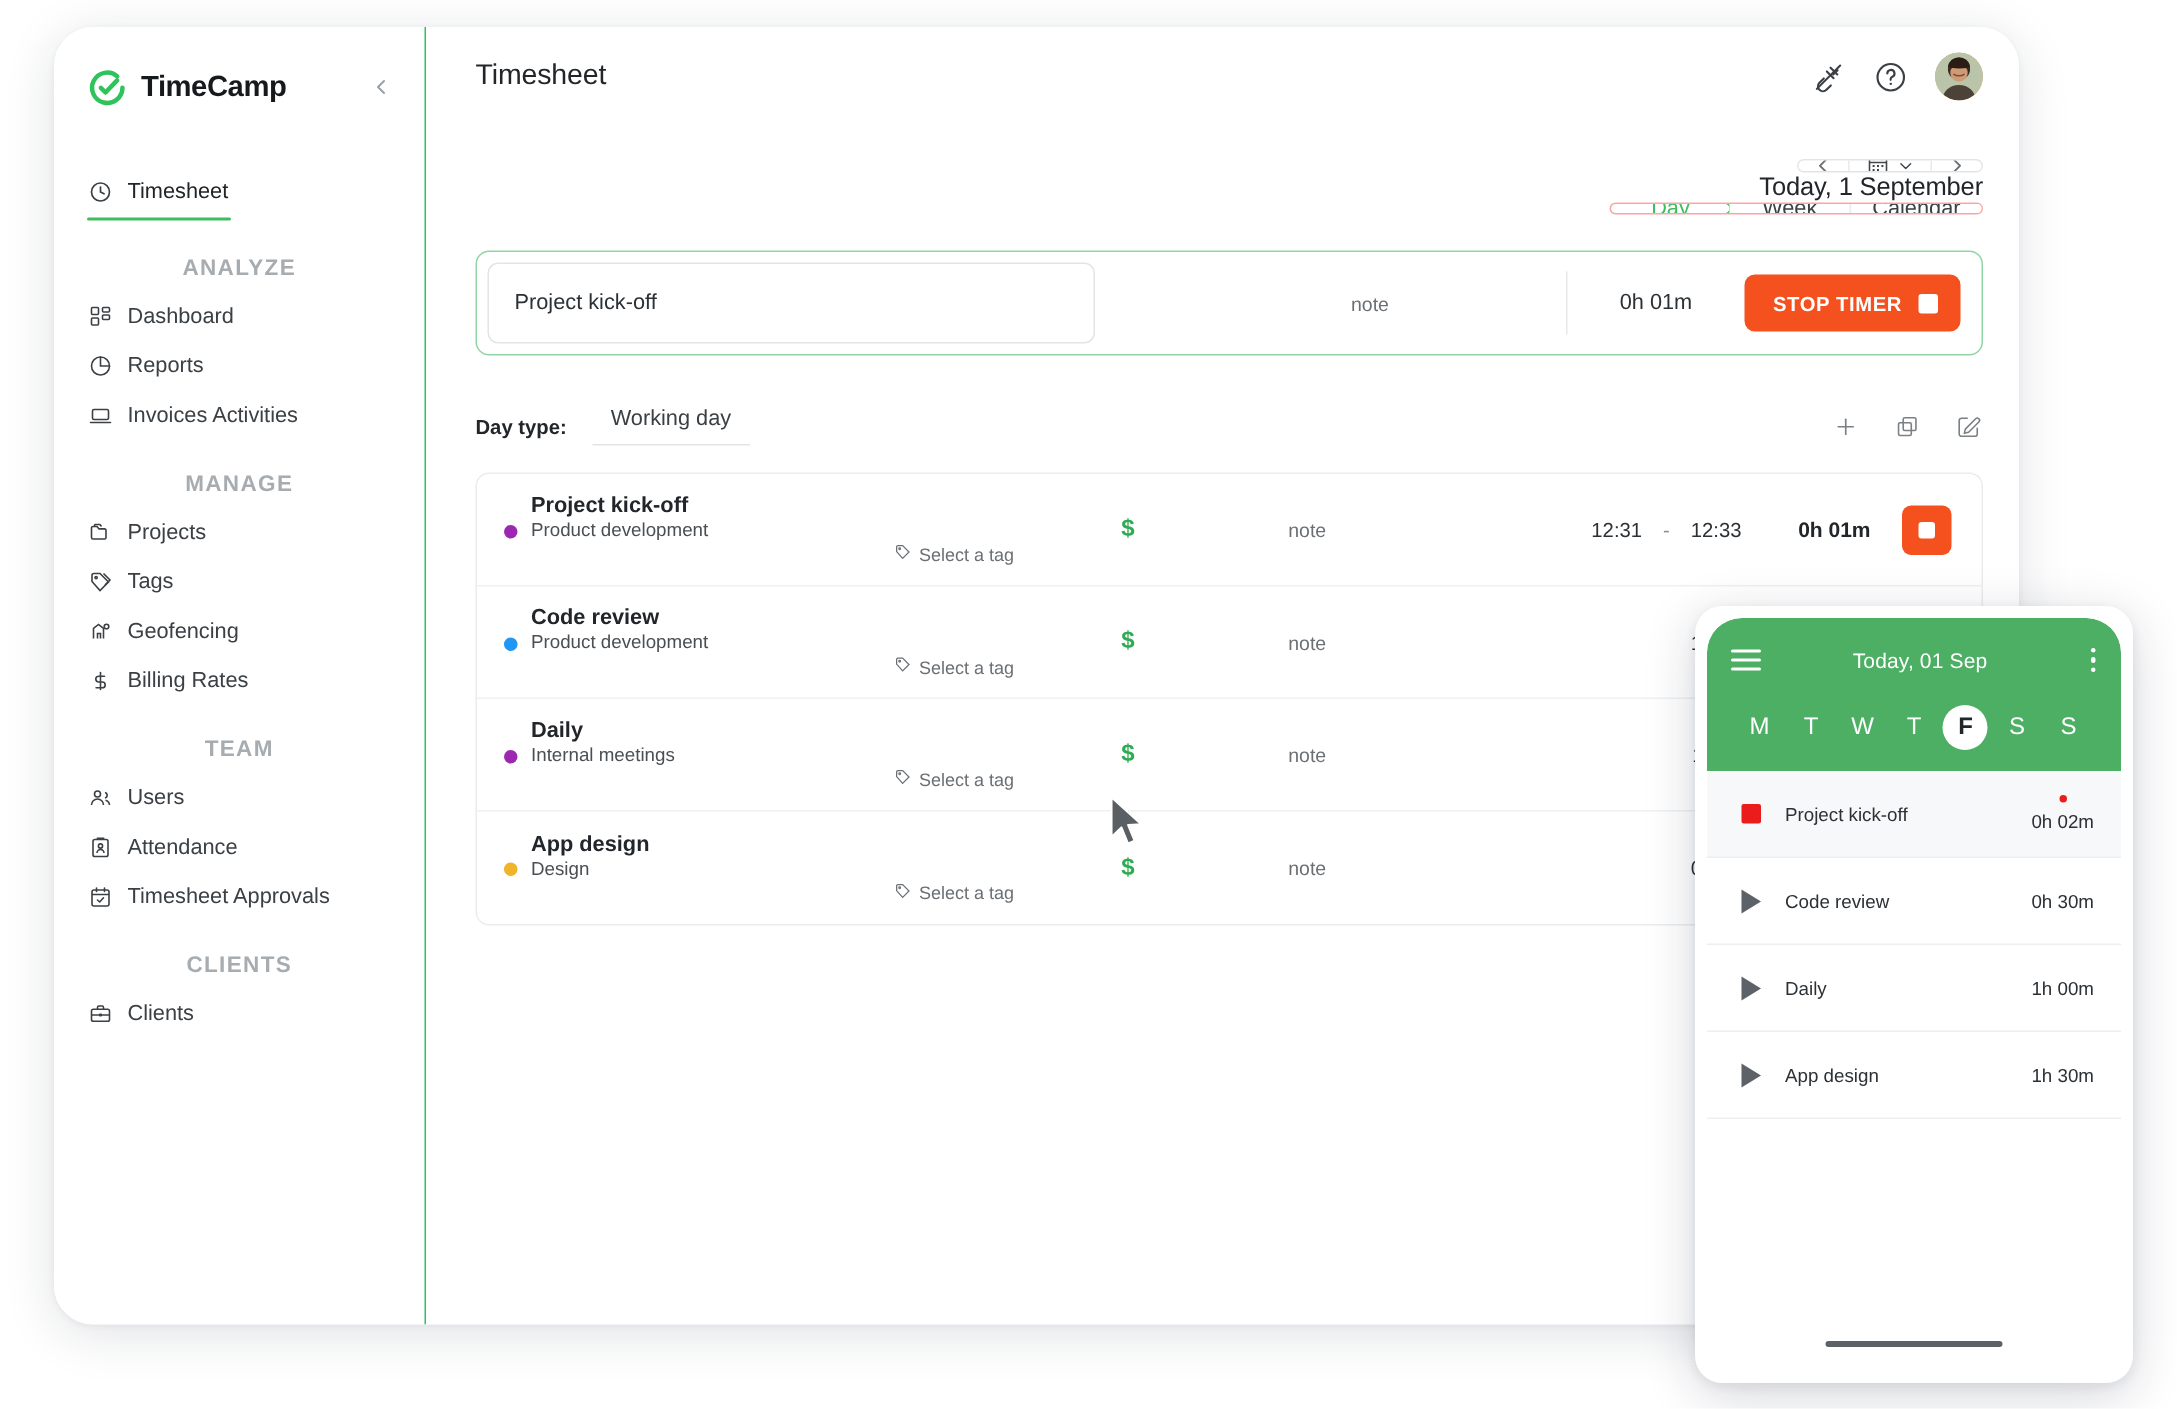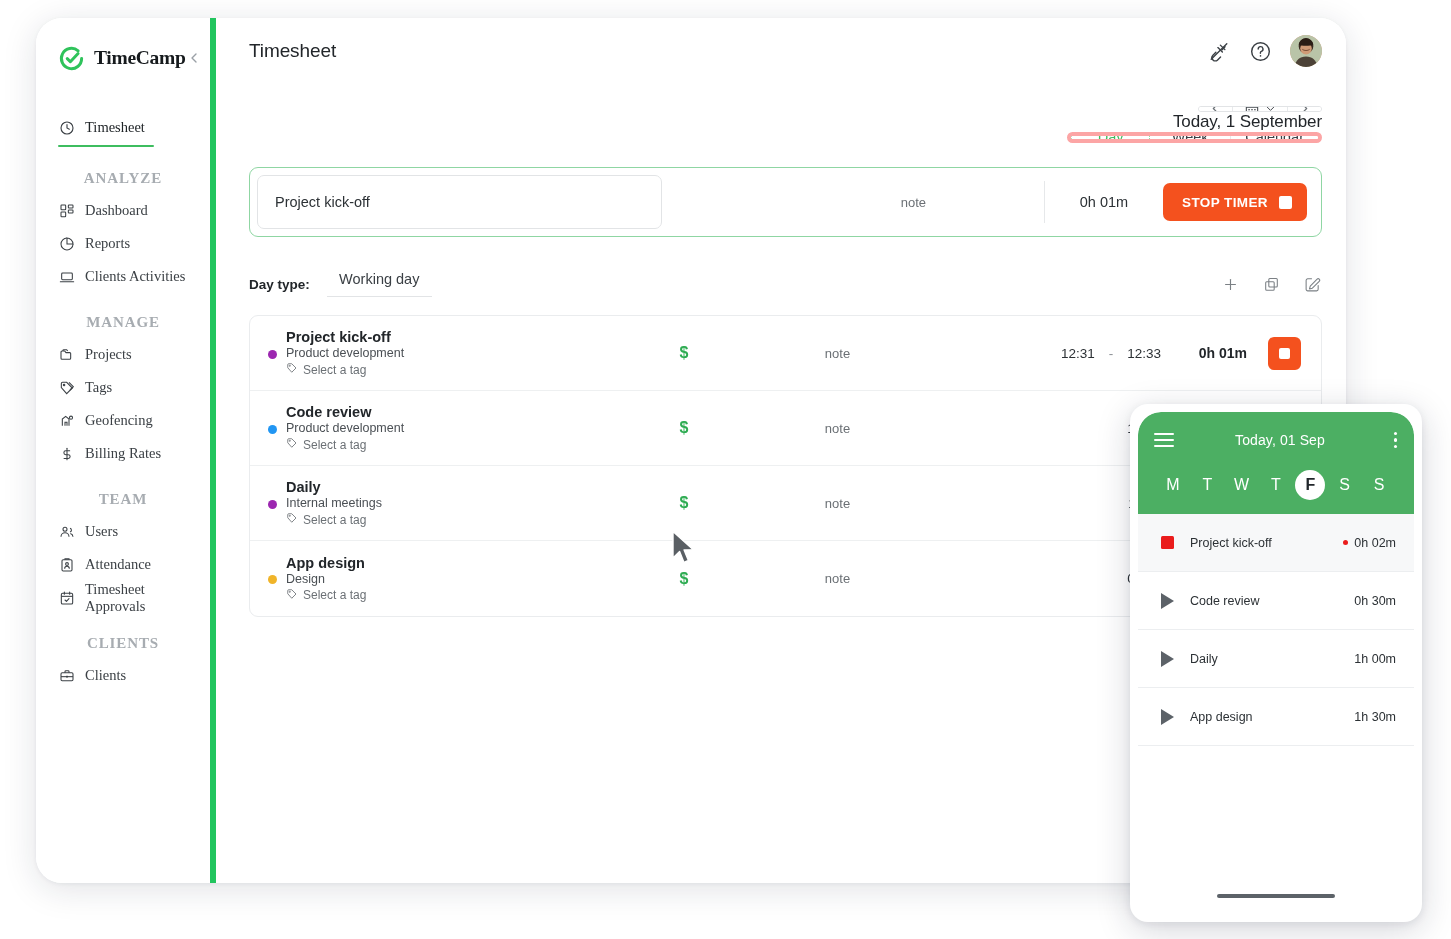--- a/index.html
+++ b/index.html
@@ -28,28 +28,27 @@
     height: 865px;
     background: #ffffff;
     border-radius: 26px;
     box-shadow: 0 6px 34px rgba(20,30,55,0.13), 0 1px 4px rgba(20,30,55,0.06);
     overflow: hidden;
     display: flex;
   }
 
   
   .sidebar {
-    width: 180px;
+    width: 248px;
     height: 100%;
     background: #ffffff;
-    border-right: 6px solid #22c55e;
+    border-right: 1px solid #22c55e;
     padding: 0;
     flex: none;
     position: relative;
-    font-family: Liberation Serif, serif;
   }
 
   .brand-row {
     display: flex;
     align-items: center;
     height: 62px;
     padding: 0 18px 0 22px;
     margin-top: 9px;
   }
   .brand-logo { width: 27px; height: 27px; flex: none; }
@@ -188,21 +187,21 @@
     margin-left: 19px;
     font-size: 17px;
     color: #22262a;
     letter-spacing: -0.1px;
   }
 
   .view-toggle {
     margin-left: auto;
     display: flex;
     height: 37px;
-    border: 4px solid #fca5a5;
+    border: 1px solid #fca5a5;
     border-radius: 7px;
     overflow: hidden;
     background: #fff;
   }
   .view-btn {
     min-width: 81px;
     display: flex; align-items: center; justify-content: center;
     font-size: 14.5px;
     color: #3b4045;
     cursor: pointer;
@@ -356,20 +355,21 @@
     margin-top: 2px;
   }
   .entry-tag {
     font-size: 12px;
     color: #6b7075;
     display: flex;
     align-items: center;
     gap: 5px;
     margin-top: 2px;
     cursor: pointer;
+    justify-content: flex-end;
   }
   .billable {
     width: 80px;
     text-align: center;
     color: #2eac52;
     font-size: 16px;
     font-weight: 600;
     cursor: pointer;
     flex: none;
     margin-left: 36px;
@@ -552,20 +552,21 @@
     font-size: 12.5px;
     color: #2c3135;
     flex: 1;
   }
   .ph-dur {
     font-size: 12.5px;
     color: #2c3135;
     display: flex;
     align-items: center;
     gap: 6px;
+    flex-direction: column;
   }
   .ph-reddot { width: 5px; height: 5px; border-radius: 50%; background: #ea1c1c; display: block; }
 
   .ph-homebar {
     position: absolute;
     left: 50%;
     transform: translateX(-50%);
     bottom: 16px;
     width: 118px;
     height: 4px;
@@ -631,21 +632,21 @@
           </span>
           <span>Reports</span>
         </div>
         <div class="nav-item">
           <span class="ico">
             <svg viewBox="0 0 24 24" width="16" height="16" fill="none" stroke="currentColor" stroke-width="1.6">
                 <rect x="4" y="6" width="16" height="10" rx="1.4"></rect>
                 <line x1="2" y1="19" x2="22" y2="19" stroke-linecap="round"></line>
               </svg>
           </span>
-          <span>Clients Activities</span>
+          <span>Invoices Activities</span>
         </div>
 
         <div class="nav-group-label">MANAGE</div>
         <div class="nav-item">
           <span class="ico">
             <svg viewBox="0 0 24 24" width="16" height="16" fill="none" stroke="currentColor" stroke-width="1.6">
                 <path d="M3 7.5A1.5 1.5 0 0 1 4.5 6h4l2 2.4h5.5A1.5 1.5 0 0 1 17.5 10v7a1.5 1.5 0 0 1-1.5 1.5H4.5A1.5 1.5 0 0 1 3 17z"></path>
                 <path d="M6 6V4.8A1 1 0 0 1 7 4h4.5L13 6"></path>
               </svg>
           </span>

